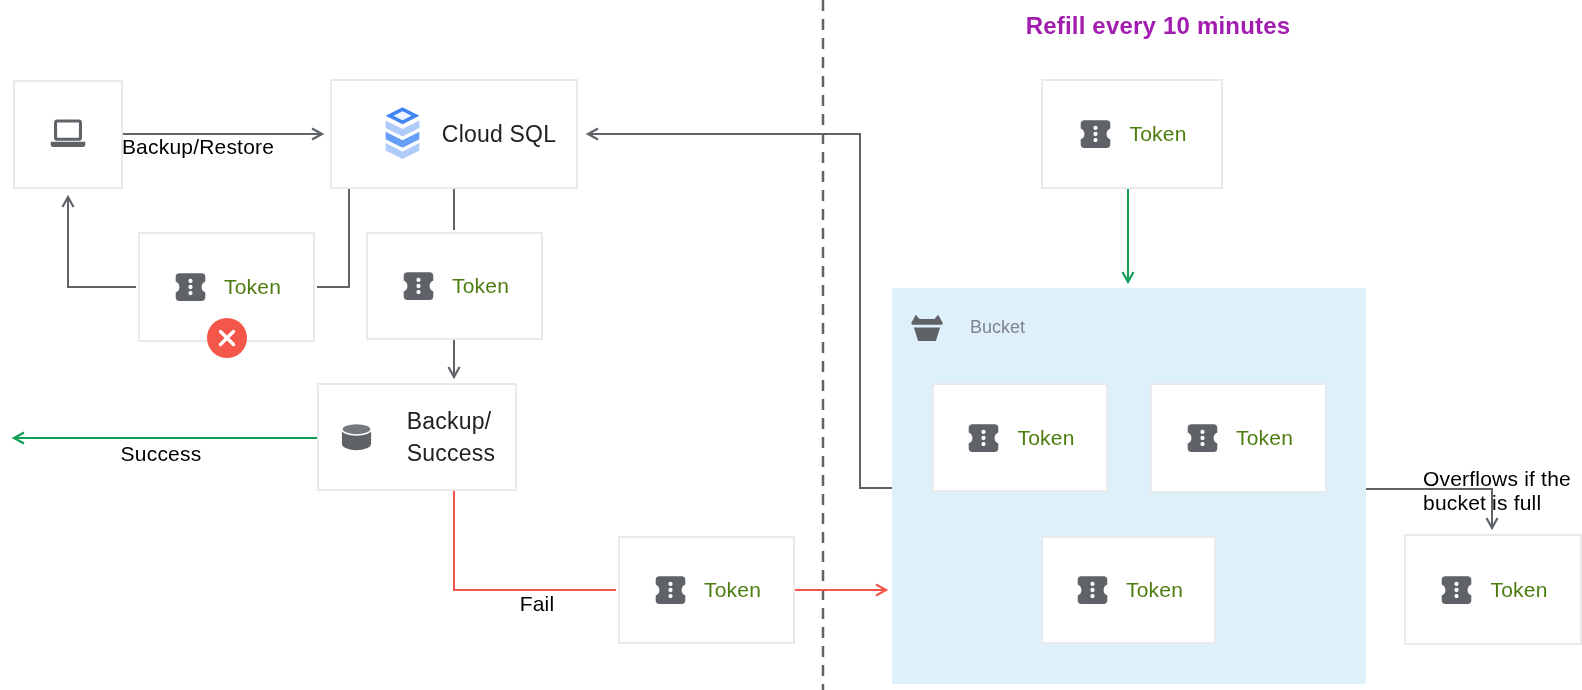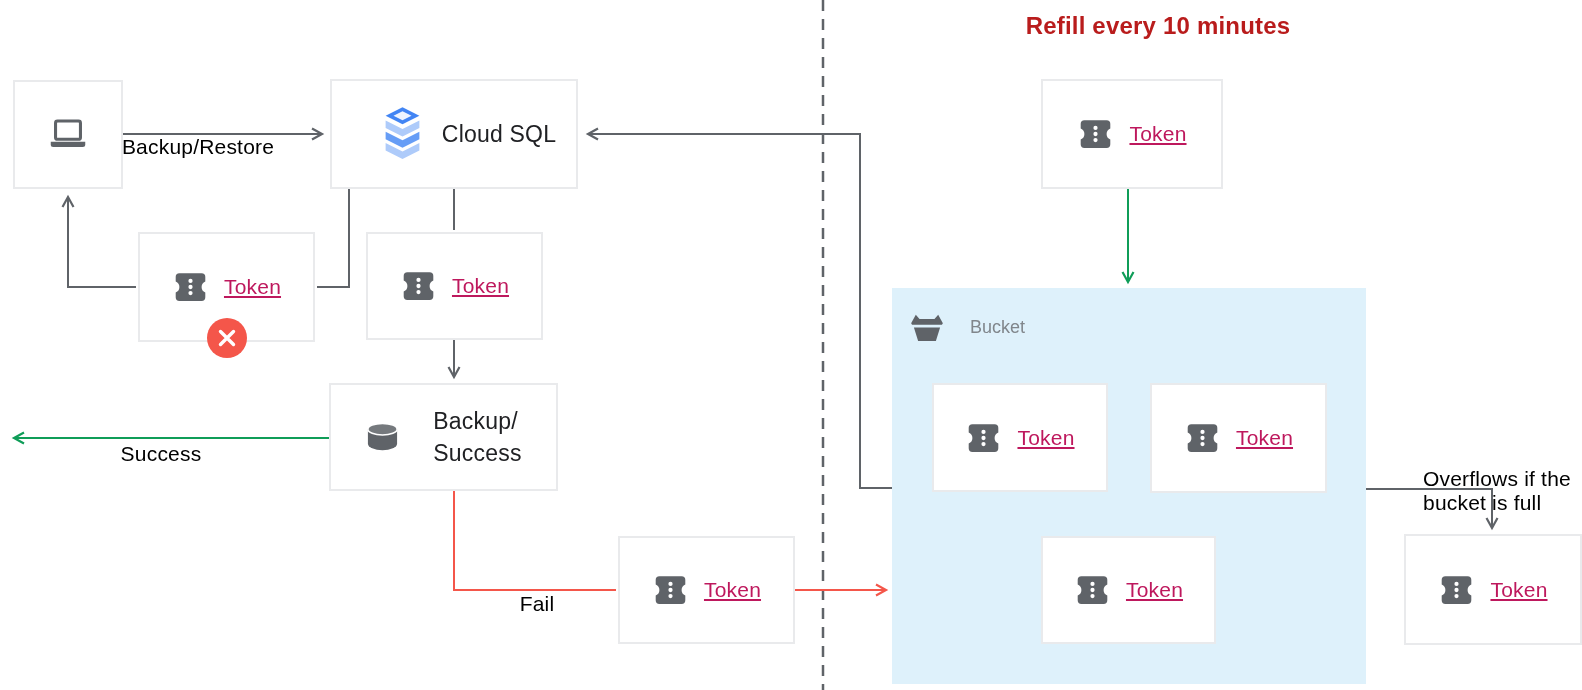--- a/index.html
+++ b/index.html
@@ -8,31 +8,31 @@
     font-family:"Liberation Sans", sans-serif;overflow:hidden;
   }
   .stage svg.connectors{position:absolute;left:0;top:0;pointer-events:none;}
   .bucket{
     position:absolute;background:#def1fb;
   }
   .node{
     position:absolute;background:#ffffff;border:2px solid #e9eaec;box-sizing:border-box;
     display:flex;align-items:center;justify-content:center;gap:15px;
   }
-  .node .lbl{font-size:21px;color:#be185d;letter-spacing:.2px;text-decoration:underline;}
+  .node .lbl{font-size:21px;color:#4d7c0f;letter-spacing:.2px;}
   .node .lbl-big{font-size:23px;color:#202124;letter-spacing:.2px;}
   .node .lbl-stack{font-size:23px;color:#202124;line-height:32px;letter-spacing:.2px;}
   .icon{display:inline-flex;align-items:center;justify-content:center;line-height:0;}
   .edge-label{
     position:absolute;color:#000000;font-size:21px;letter-spacing:.2px;margin-top:35px;
   }
   .edge-label.center{text-align:center;}
   .title{
     position:absolute;left:958px;top:12px;width:400px;text-align:center;
-    font-size:24px;font-weight:bold;color:#b91c1c;letter-spacing:.2px;
+    font-size:24px;font-weight:bold;color:#a21caf;letter-spacing:.2px;
   }
   .bucket-caption{
     position:absolute;left:910px;top:313px;display:flex;align-items:center;gap:26px;
     color:#80868b;font-size:18px;
   }
   .x-badge{
     position:absolute;left:207px;top:318px;width:40px;height:40px;line-height:0;
   }
 </style>
 </head>
@@ -128,21 +128,21 @@
       <svg width="37" height="30" viewBox="0 0 40 32">
         <path d="M8 1 H32 Q36 1 36 5 V10 A6.5 6.5 0 0 0 36 22 V27 Q36 31 32 31 H8 Q4 31 4 27 V22 A6.5 6.5 0 0 0 4 10 V5 Q4 1 8 1 Z" fill="#5f6368"></path>
         <circle cx="20" cy="9.5" r="2.3" fill="#fff"></circle>
           <circle cx="20" cy="16" r="2.3" fill="#fff"></circle>
           <circle cx="20" cy="22.5" r="2.3" fill="#fff"></circle>
       </svg>
     </span>
     <span class="lbl">Token</span>
   </div>
 
-  <div class="node" style="left:329px;top:383px;width:229px;height:108px;gap:33px;">
+  <div class="node" style="left:317px;top:383px;width:200px;height:108px;gap:33px;">
     <span class="icon">
       <svg width="35" height="30" viewBox="0 0 36 30">
         <path d="M3 7 V22 A15 6.5 0 0 0 33 22 V7 Z" fill="#5f6368"></path>
         <ellipse cx="18" cy="7" rx="15" ry="6" fill="#75797d" stroke="#fff" stroke-width="1.6"></ellipse>
       </svg>
     </span>
     <span class="lbl-stack">
       <span style="display:block;">Backup/</span>
       <span style="display:block;">Success</span>
     </span>

